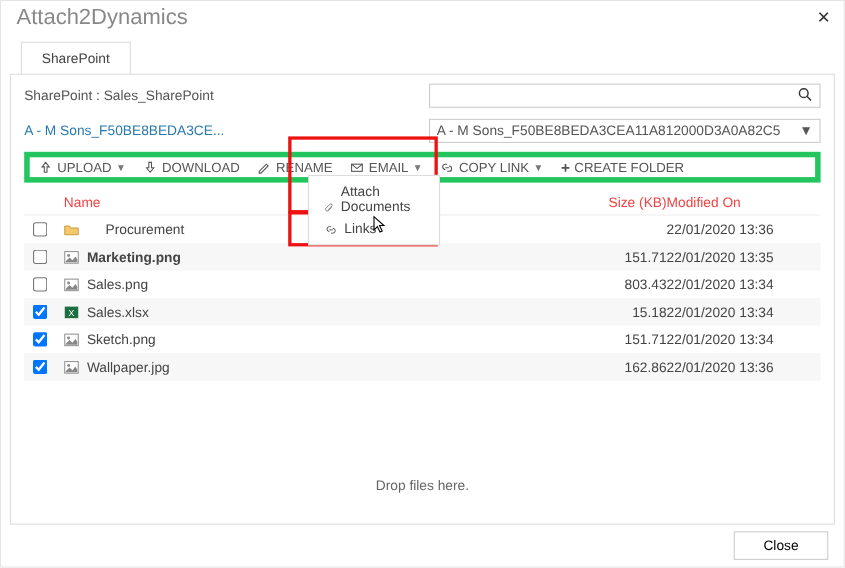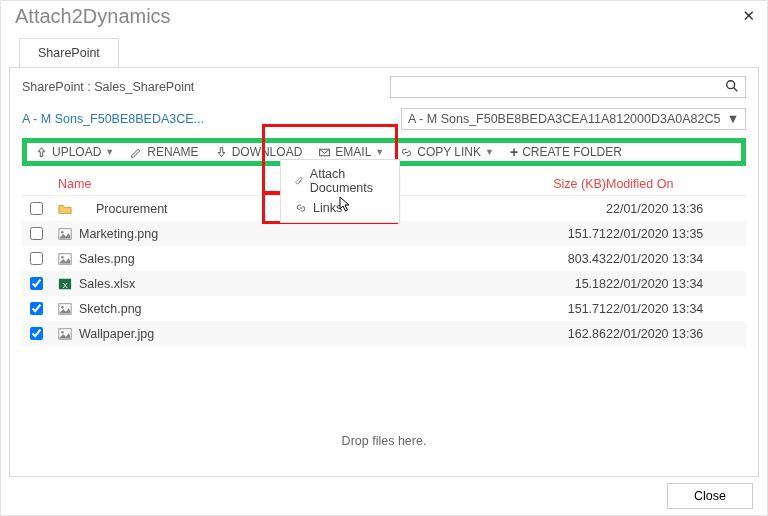--- a/index.html
+++ b/index.html
@@ -9,21 +9,21 @@
 .title { font-size: 20px; font-weight: 300; color: #888; }
 .close-x { position: absolute; top: 6px; right: 12px; font-size: 15px; color: #333; cursor: pointer; }
 .tab-row { padding-left: 18px; }
 .tab { display: inline-block; padding: 7px 18px; border: 1px solid #ddd; border-bottom: 1px solid #fff; font-size: 12.5px; color: #444; background: #fff; position: relative; top: 1px; cursor: pointer; }
 .panel { border: 1px solid #ddd; margin: 0 8px 8px 8px; height: 410px; position: relative; }
 .info-row { display: flex; padding: 8px 12px 6px 12px; gap: 8px; align-items: center; }
 .sp-label { flex: none; width: 360px; font-size: 12.5px; color: #555; }
 .search-box { flex: 1; border: 1px solid #ccc; height: 22px; display: flex; align-items: center; padding: 0 6px; }
 .search-box input { flex: 1; border: none; outline: none; font-size: 12px; }
 .search-icon { font-size: 14px; color: #333; }
-.second-row { display: flex; padding: 4px 12px 8px 12px; gap: 19px; align-items: center; }
+.second-row { display: flex; padding: 4px 12px 8px 12px; gap: 8px; align-items: center; }
 .link { color: #2a7ab0; font-size: 12.5px; width: 360px; cursor: pointer; }
 .select-box { flex: 1; border: 1px solid #ccc; height: 22px; display: flex; align-items: center; padding: 0 6px; font-size: 12.5px; justify-content: space-between; cursor: pointer; }
 .toolbar { display: flex; border: 5px solid #22c55e; margin: 0 12px; height: 28px; align-items: center; font-size: 12px; color: #555; }
 .toolbar > .titem { display: flex; align-items: center; gap: 4px; padding: 0 8px; height: 100%; cursor: pointer; white-space: nowrap; }
 .toolbar svg { width: 13px; height: 13px; }
 .chev { font-size: 9px; color: #777; }
 .table-area { margin: 6px 12px 0 12px; }
 .thead { display: flex; height: 24px; align-items: center; font-size: 12.5px; color: #ef4444; border-bottom: 1px solid #eee; }
 .col-chk { width: 28px; }
 .col-name { flex: 1; padding-left: 8px; }
@@ -33,21 +33,21 @@
 .trow.alt { background: #f7f7f7; }
 .chk { width: 28px; display:flex; align-items:center; justify-content:center;}
 .chk input { width: 13px; height: 13px; }
 .ficon { width: 14px; height: 14px; margin-right: 7px; flex: none; display:inline-flex; align-items:center; justify-content:center; }
 .drop-area { position: absolute; bottom: 0; left: 0; right: 0; height: 70px; display: flex; align-items: center; justify-content: center; font-size: 12.5px; color: #666; }
 .highlight-box { position: absolute; border: 3px solid #e11; }
 .cursor { position: absolute; width: 14px; height: 18px; }
 .footer { position: absolute; bottom: 6px; right: 14px; padding-left: 34px; }
 .close-btn { border: 1px solid #ccc; padding: 5px 26px; font-size: 12.5px; background: #fff; cursor: pointer; }
 .dropdown { position: absolute; border: 1px solid #ddd; background: #fff; padding: 4px 0; font-size: 12.5px; box-shadow: 0 1px 2px rgba(0,0,0,0.05); }
-.dropdown .ditem { display: flex; align-items: center; gap: 6px; padding: 3px 14px; cursor: pointer; color: #444; }
+.dropdown .ditem { display: flex; align-items: flex-end; gap: 6px; padding: 3px 14px; cursor: pointer; color: #444; }
 .dropdown svg { width: 12px; height: 12px; }
 </style>
 </head>
 <body>
 
 <div class="dialog">
   <div class="title-bar">
     <span class="title">Attach2Dynamics</span>
   </div>
   <span class="close-x">✕</span>
@@ -80,29 +80,29 @@
     <div class="toolbar">
       <div class="titem">
         <svg viewBox="0 0 16 16">
             <path d="M8 2 L4 7 H6.5 V13 H9.5 V7 H12 Z" fill="none" stroke="#555" stroke-width="1.2"></path>
           </svg>
         <span>UPLOAD</span>
           <span class="chev">▼</span>
       </div>
       <div class="titem">
         <svg viewBox="0 0 16 16">
+            <path d="M8 13 L4 8 H6.5 V2 H9.5 V8 H12 Z" fill="none" stroke="#555" stroke-width="1.2"></path>
+          </svg>
+        <span>DOWNLOAD</span>
+      </div>
+      <div class="titem">
+        <svg viewBox="0 0 16 16">
             <path d="M2 12 L10 4 L12 6 L4 14 L2 14 Z" fill="none" stroke="#555" stroke-width="1.2"></path>
           </svg>
         <span>RENAME</span>
-      </div>
-      <div class="titem">
-        <svg viewBox="0 0 16 16">
-            <path d="M8 13 L4 8 H6.5 V2 H9.5 V8 H12 Z" fill="none" stroke="#555" stroke-width="1.2"></path>
-          </svg>
-        <span>DOWNLOAD</span>
       </div>
       <div class="titem">
         <svg viewBox="0 0 16 16">
             <rect x="2" y="4" width="12" height="8" fill="none" stroke="#555" stroke-width="1.2"></rect>
             <path d="M2 4 L8 9 L14 4" fill="none" stroke="#555" stroke-width="1.2"></path>
           </svg>
         <span>EMAIL</span>
           <span class="chev">▼</span>
       </div>
       <div class="titem">
@@ -138,21 +138,21 @@
               </span>
               <span>Procurement</span>
             </div>
             <div class="col-size"></div>
             <div class="col-mod">22/01/2020 13:36</div>
           </div>
           <div class="trow alt">
             <div class="chk">
               <input type="checkbox" style="">
             </div>
-            <div class="col-name" style="display:flex;align-items:center;">
+            <div class="col-name" style="display:flex;align-items:center;font-weight:bold;">
               <span class="ficon">
                 <svg viewBox="0 0 16 16" width="14" height="14">
                   <rect x="1" y="2" width="14" height="12" fill="#fff" stroke="#888"></rect>
                   <circle cx="5" cy="6" r="1.5" fill="#888"></circle>
                   <path d="M2 12 L6 8 L9 11 L12 7 L14 10 L14 13 L2 13 Z" fill="#888"></path>
                 </svg>
               </span>
               <span>Marketing.png</span>
             </div>
             <div class="col-size">151.71</div>

